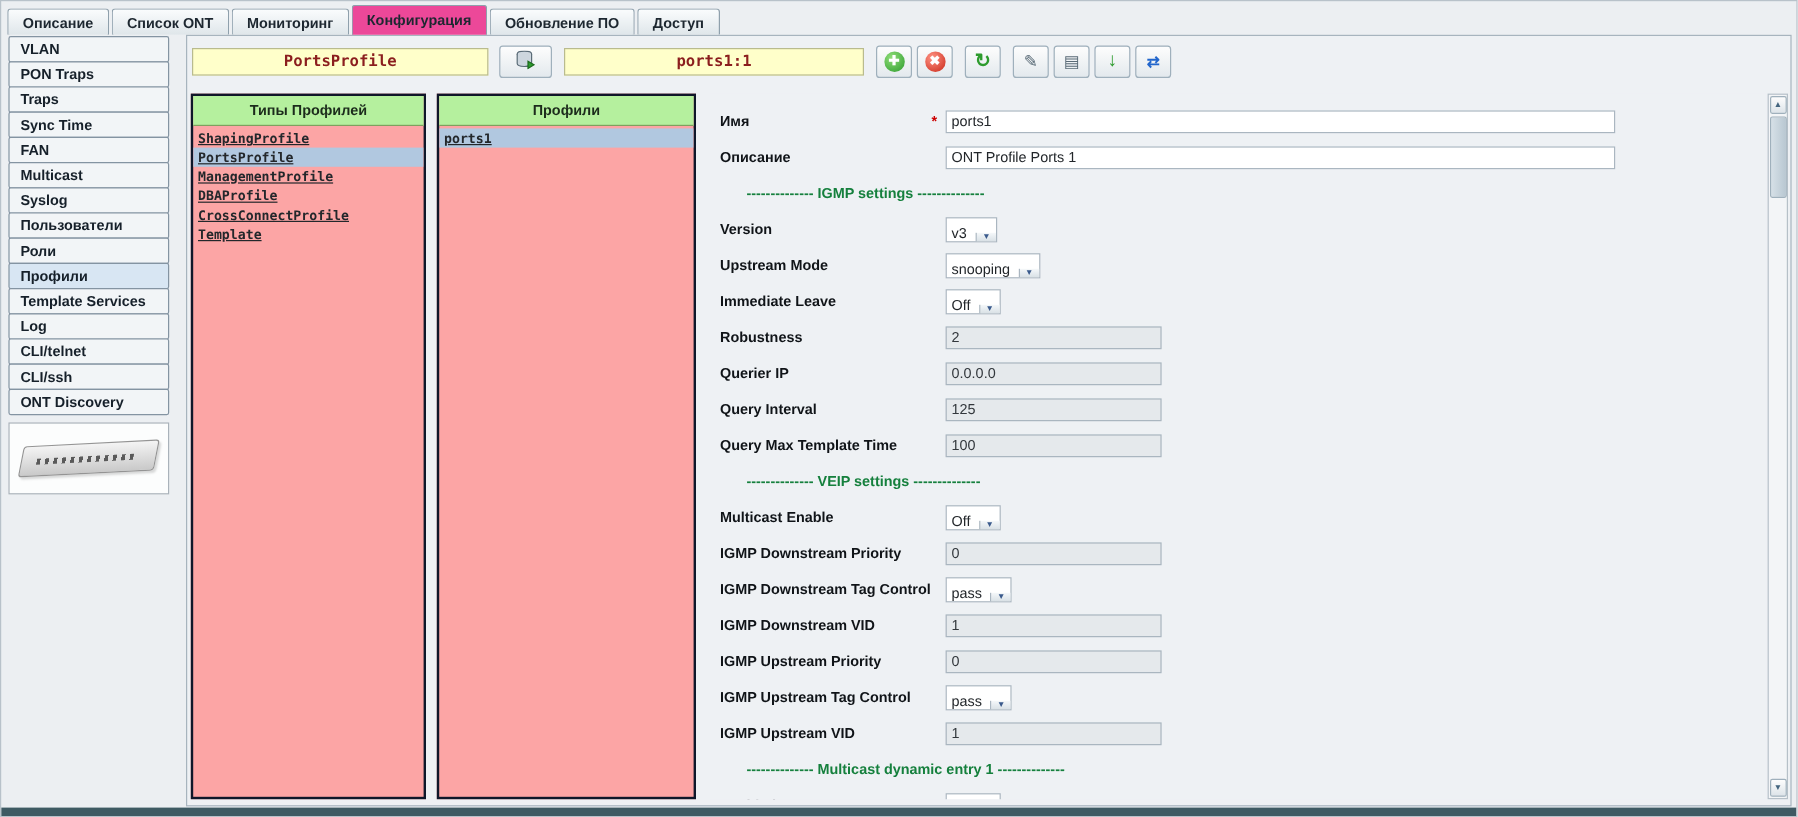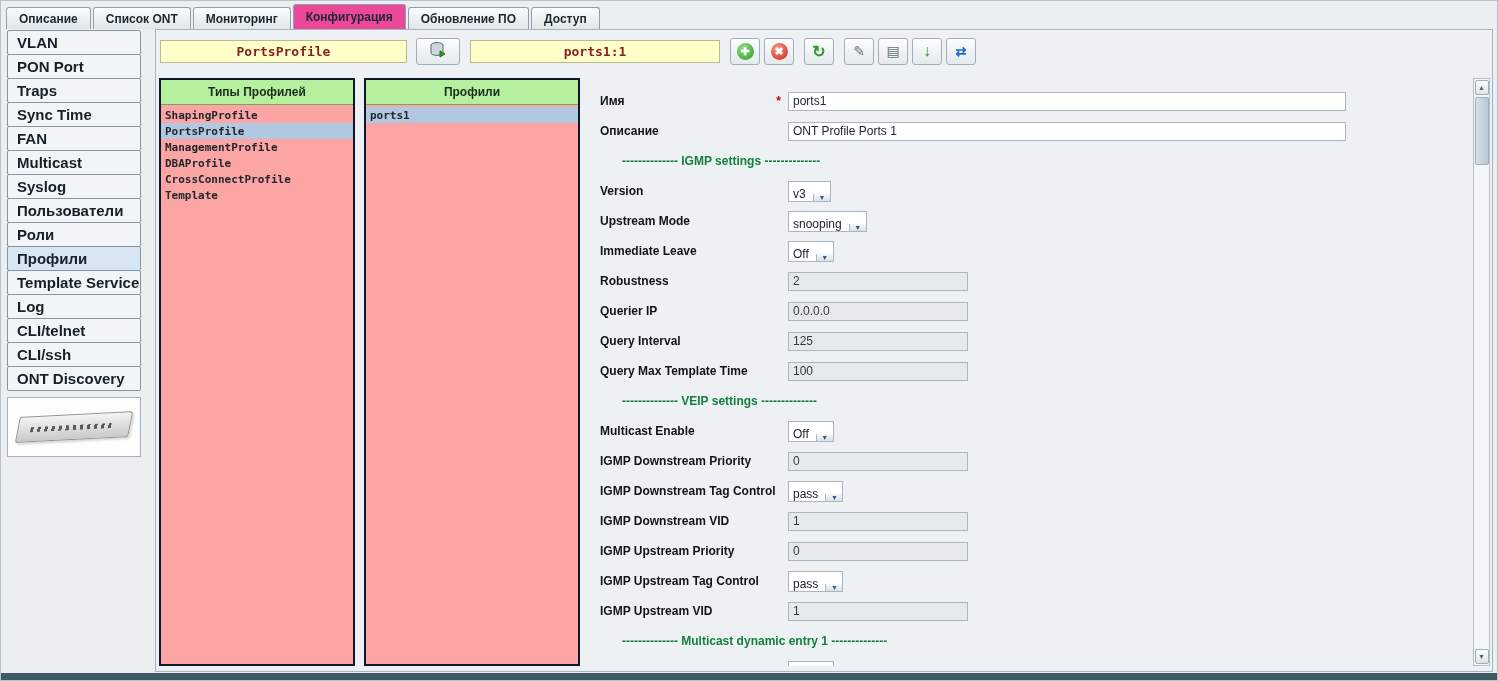--- a/index.html
+++ b/index.html
@@ -10,21 +10,21 @@
   
   .tabbar { display:flex; align-items:flex-end; height:28px; padding:3px 0 0 5px; gap:2px; }
   .tab { border:1px solid #8fa0ac; border-bottom:none; border-radius:3px 3px 0 0;
          background:linear-gradient(#fafcfd,#dfe6ea); padding:4px 12px 3px;
          font-weight:bold; font-size:12px; color:#1d2730; cursor:default; }
   .tab.active { background:#ec4899; padding-top:5px; padding-bottom:5px; position:relative; z-index:2; }
 
   
   .sidebar { position:absolute; left:6px; top:30px; width:134px; }
   .side-item { border:1px solid #8494a2; background:#f2f5f7; border-radius:2px;
-               font-weight:bold; font-size:15px; color:#16202a;
+               font-weight:bold; font-size:12px; color:#16202a;
                padding:3px 4px 3px 9px; margin-top:-1px; white-space:nowrap; overflow:hidden; }
   .side-item.selected { background:#d8e6f3; }
   .device-box { height:60px; border:1px solid #a9b2ba; background:#fcfdfd; margin-top:6px;
                 display:flex; align-items:center; justify-content:center; }
   .device { width:112px; height:26px; background:linear-gradient(#f4f4f4,#c9c9c9);
             border:1px solid #949494; border-radius:3px; transform:skewX(-14deg) rotate(-3deg);
             position:relative; box-shadow:2px 2px 2px rgba(0,0,0,.15); }
   .device .ports { position:absolute; left:12px; top:10px; width:80px; height:5px;
             background:repeating-linear-gradient(90deg,#5a5a5a 0 3px,transparent 3px 7px); }
 
@@ -52,21 +52,21 @@
 
   
   .panels { position:absolute; left:1px; right:2px; top:48px; bottom:5px; display:flex; }
   .panel { border:2px solid #0f172a; background:#fca5a5; display:flex; flex-direction:column; }
   .panel.types { width:196px; margin-left:2px; }
   .panel.profiles { width:216px; margin-left:9px; }
   .panel-header { background:#b5f09e; border-bottom:1px solid #7fa05f; text-align:center;
                   font-weight:bold; font-size:12px; color:#1c2b1c; padding:5px 0; }
   .list { flex:1; overflow:hidden; padding-top:2px;
           font-family:"DejaVu Sans Mono", monospace; font-size:11px; font-weight:bold; color:#23272b; }
-  .list-item { padding:2px 4px 1px; white-space:nowrap; }
+  .list-item { padding:2px 4px 1px; white-space:nowrap;text-decoration:underline; }
   .list-item.selected { background:#b1c8e0; }
 
   
   .formwrap { flex:1; margin-left:11px; position:relative; overflow:hidden;
               background:#eef1f4; padding:8px 6px 0 9px; }
   .frow { height:30px; display:flex; align-items:center; }
   .flabel { width:188px; flex-shrink:0; font-weight:bold; font-size:12px; color:#101418;
             display:flex; align-items:center; white-space:nowrap; }
   .star { color:#cc0000; margin-left:auto; padding-right:7px; font-weight:bold; }
   .tfield { height:19px; border:1px solid #aab6c0; background:#e5e9ec; color:#33383d;
@@ -102,21 +102,21 @@
       <div class="tab">Описание</div>
       <div class="tab">Список ONT</div>
       <div class="tab">Мониторинг</div>
       <div class="tab active">Конфигурация</div>
       <div class="tab">Обновление ПО</div>
       <div class="tab">Доступ</div>
     </div>
 
   <div class="sidebar" id="sidebar">
     <div class="side-item">VLAN</div>
-      <div class="side-item">PON Port</div>
+      <div class="side-item">PON Traps</div>
       <div class="side-item">Traps</div>
       <div class="side-item">Sync Time</div>
       <div class="side-item">FAN</div>
       <div class="side-item">Multicast</div>
       <div class="side-item">Syslog</div>
       <div class="side-item">Пользователи</div>
       <div class="side-item">Роли</div>
       <div class="side-item selected">Профили</div>
       <div class="side-item">Template Services</div>
       <div class="side-item">Log</div>

